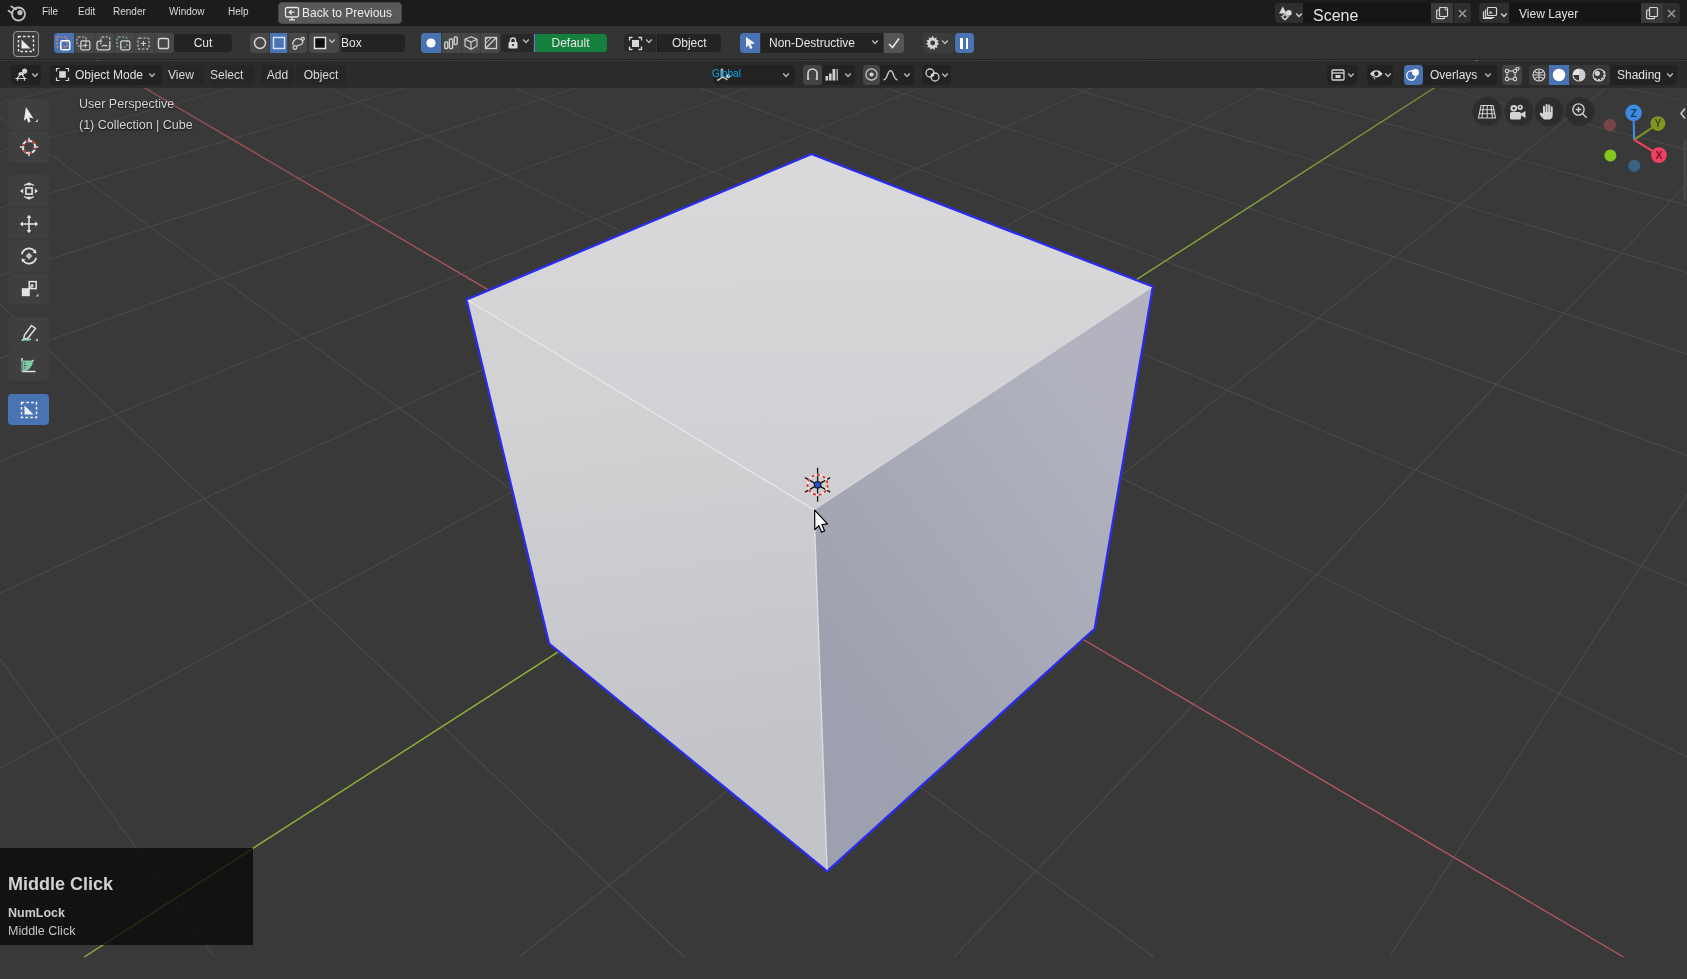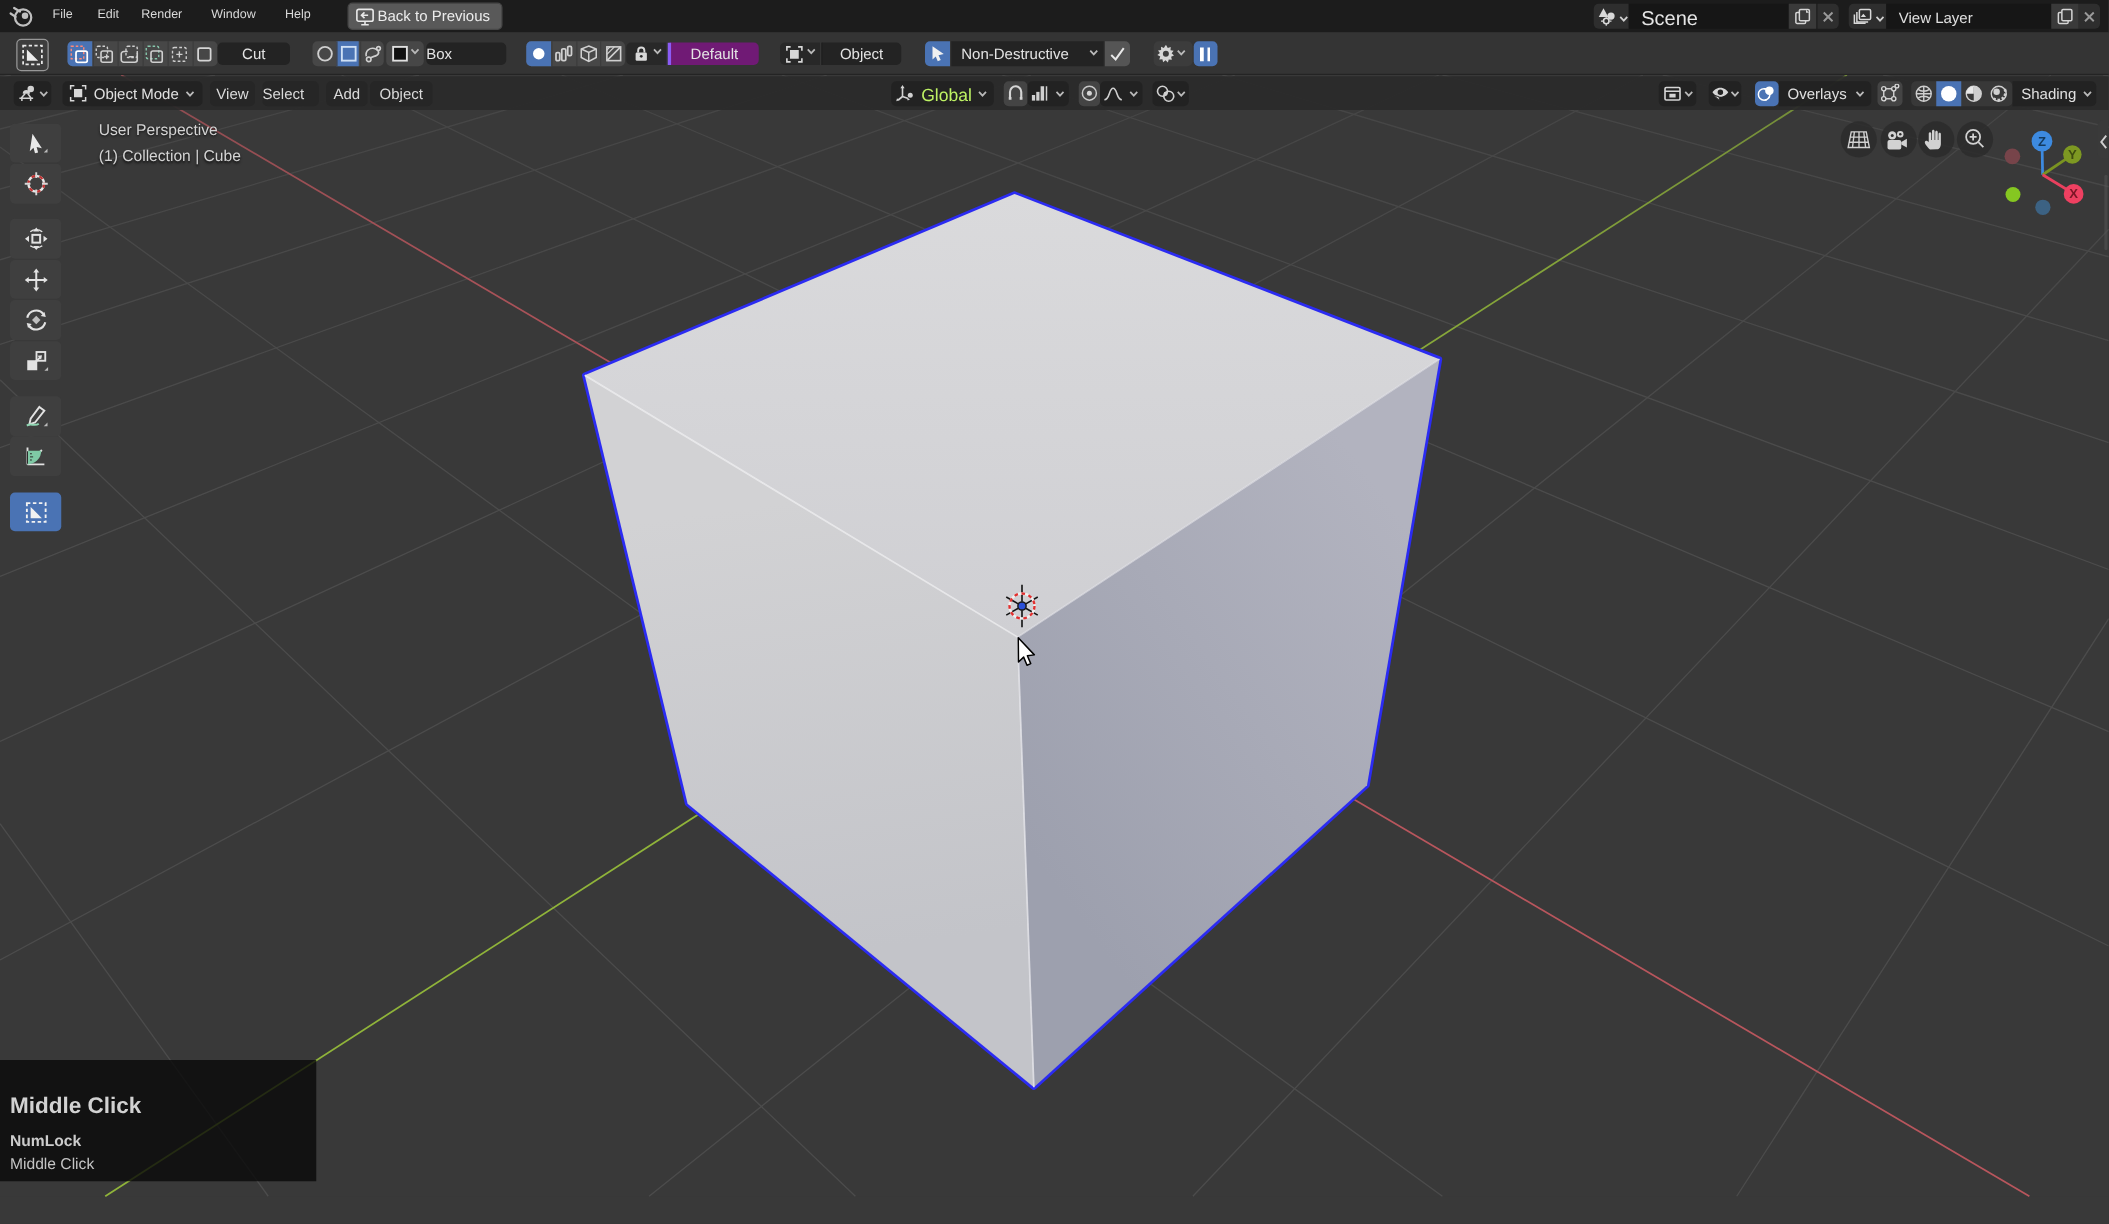--- a/index.html
+++ b/index.html
@@ -100,36 +100,36 @@
       <g fill="none" stroke="#d8d8d8" stroke-width="1.2">
         <path d="M1.5 4.5 v-3 h3 M10.5 1.5 h3 v3 M13.5 10.5 v3 h-3 M4.5 13.5 h-3 v-3"></path>
         <rect x="4.2" y="4.2" width="6.6" height="6.6" fill="#d8d8d8" stroke="none"></rect>
       </g>
     </svg>
     <div class="abs" style="left:75px;top:67.5px;font-size:12px;color:#e0e0e0">Object Mode</div>
     <svg class="abs" style="left:148px;top:71.5px" width="8" height="6" viewBox="0 0 8 6">
       <path d="M1.2 1.5 L4 4.5 L6.8 1.5" fill="none" stroke="#b9b9b9" stroke-width="1.4"></path>
     </svg>
     <div class="abs" style="left:168px;top:64.5px;width:36px;height:20px;background:rgba(29,29,29,0.35);border-radius:4px"></div>
-    <div class="abs" style="left:168px;top:67.5px;width:36px;text-align:center;font-size:12px;color:#dadada">View</div>
+    <div class="abs" style="left:168px;top:67.5px;width:36px;text-align:left;font-size:12px;color:#dadada">View</div>
     <div class="abs" style="left:210px;top:64.5px;width:45px;height:20px;background:rgba(29,29,29,0.35);border-radius:4px"></div>
     <div class="abs" style="left:210px;top:67.5px;width:45px;text-align:left;font-size:12px;color:#dadada">Select</div>
     <div class="abs" style="left:261px;top:64.5px;width:33px;height:20px;background:rgba(29,29,29,0.35);border-radius:4px"></div>
     <div class="abs" style="left:261px;top:67.5px;width:33px;text-align:center;font-size:12px;color:#dadada">Add</div>
     <div class="abs" style="left:296px;top:64.5px;width:50px;height:20px;background:rgba(29,29,29,0.35);border-radius:4px"></div>
     <div class="abs" style="left:296px;top:67.5px;width:50px;text-align:center;font-size:12px;color:#dadada">Object</div>
     <div class="abs" style="left:713px;top:64.5px;width:82px;height:20px;background:rgba(29,29,29,0.6);border-radius:4px"></div>
     <svg class="abs" style="left:716px;top:66.5px" width="16" height="16" viewBox="0 0 16 16">
       <g stroke="#d2d2d2" fill="none" stroke-width="1.3">
         <path d="M6 3.2 v7 M6 10.2 l-3.4 2.8 M6 10.2 l4 1.4"></path>
         <path d="M6 1 l-1.7 2.6 h3.4 z M1 14 l0.6-2.4 l1.9 1.6 z M12 12.5 l-2.6-1.8 l0.7 2.7 z" fill="#d2d2d2" stroke="none"></path>
         <circle cx="12.2" cy="9.2" r="2" fill="#d2d2d2" stroke="none"></circle>
       </g>
     </svg>
-    <div class="abs" style="left:737px;top:67.5px;font-size:14px;color:#bef264">Global</div>
+    <div class="abs" style="left:712px;top:67.5px;font-size:10px;color:#0ea5e9">Global</div>
     <svg class="abs" style="left:782px;top:71.5px" width="8" height="6" viewBox="0 0 8 6">
       <path d="M1.2 1.5 L4 4.5 L6.8 1.5" fill="none" stroke="#b9b9b9" stroke-width="1.4"></path>
     </svg>
     <div class="abs" style="left:802.5px;top:64.5px;width:19px;height:20px;background:rgba(90,90,90,0.55);border-radius:4px"></div>
     <svg class="abs" style="left:805px;top:66.5px" width="15" height="15" viewBox="0 0 15 15">
       <g fill="none" stroke="#d5d5d5" stroke-width="1.7">
         <path d="M3 6.5 a4.5 4.5 0 0 1 9 0 l0 4"></path>
         <path d="M3 6.5 l0 4"></path>
       </g>
       <path d="M2 10.5 h2.2 v2.2 H2 z M10.8 10.5 h2.2 v2.2 h-2.2 z" fill="#d5d5d5"></path>
@@ -543,21 +543,21 @@
       <svg class="abs" style="left:506px;top:10px" width="14" height="14" viewBox="0 0 14 14">
         <g>
           <rect x="2.5" y="6" width="9" height="6.5" rx="1" fill="#d8d8d8"></rect>
           <path d="M4.5 6 V4.5 a2.5 2.5 0 0 1 5 0 V6" fill="none" stroke="#d8d8d8" stroke-width="1.5"></path>
           <circle cx="7" cy="9" r="1.1" fill="#2a2a2a"></circle>
         </g>
       </svg>
       <svg class="abs" style="left:522px;top:12px" width="8" height="6" viewBox="0 0 8 6">
         <path d="M1.2 1.5 L4 4.5 L6.8 1.5" fill="none" stroke="#b9b9b9" stroke-width="1.4"></path>
       </svg>
-      <div class="abs" style="left:533.5px;top:8px;width:73px;height:18px;background:#701a75;border-radius:0 4px 4px 0;color:#e4e4e4;font-size:12px;text-align:center;line-height:18px;border-left:3px solid #8b5cf6">Default</div>
+      <div class="abs" style="left:533.5px;top:8px;width:73px;height:18px;background:#15803d;border-radius:0 4px 4px 0;color:#e4e4e4;font-size:12px;text-align:center;line-height:18px;border-left:1px solid #8b5cf6">Default</div>
       <div class="abs" style="left:623.5px;top:8px;width:32px;height:18px;background:#282828;border-radius:4px 0 0 4px"></div>
       <svg class="abs" style="left:628px;top:10px" width="15" height="15" viewBox="0 0 15 15">
         <g fill="none" stroke="#d8d8d8" stroke-width="1.3">
           <path d="M1.5 4.5 v-3 h3 M10.5 1.5 h3 v3 M13.5 10.5 v3 h-3 M4.5 13.5 h-3 v-3"></path>
           <rect x="4" y="4" width="7" height="7" fill="#d8d8d8" stroke="none"></rect>
         </g>
       </svg>
       <svg class="abs" style="left:645px;top:12px" width="8" height="6" viewBox="0 0 8 6">
         <path d="M1.2 1.5 L4 4.5 L6.8 1.5" fill="none" stroke="#b9b9b9" stroke-width="1.4"></path>
       </svg>

